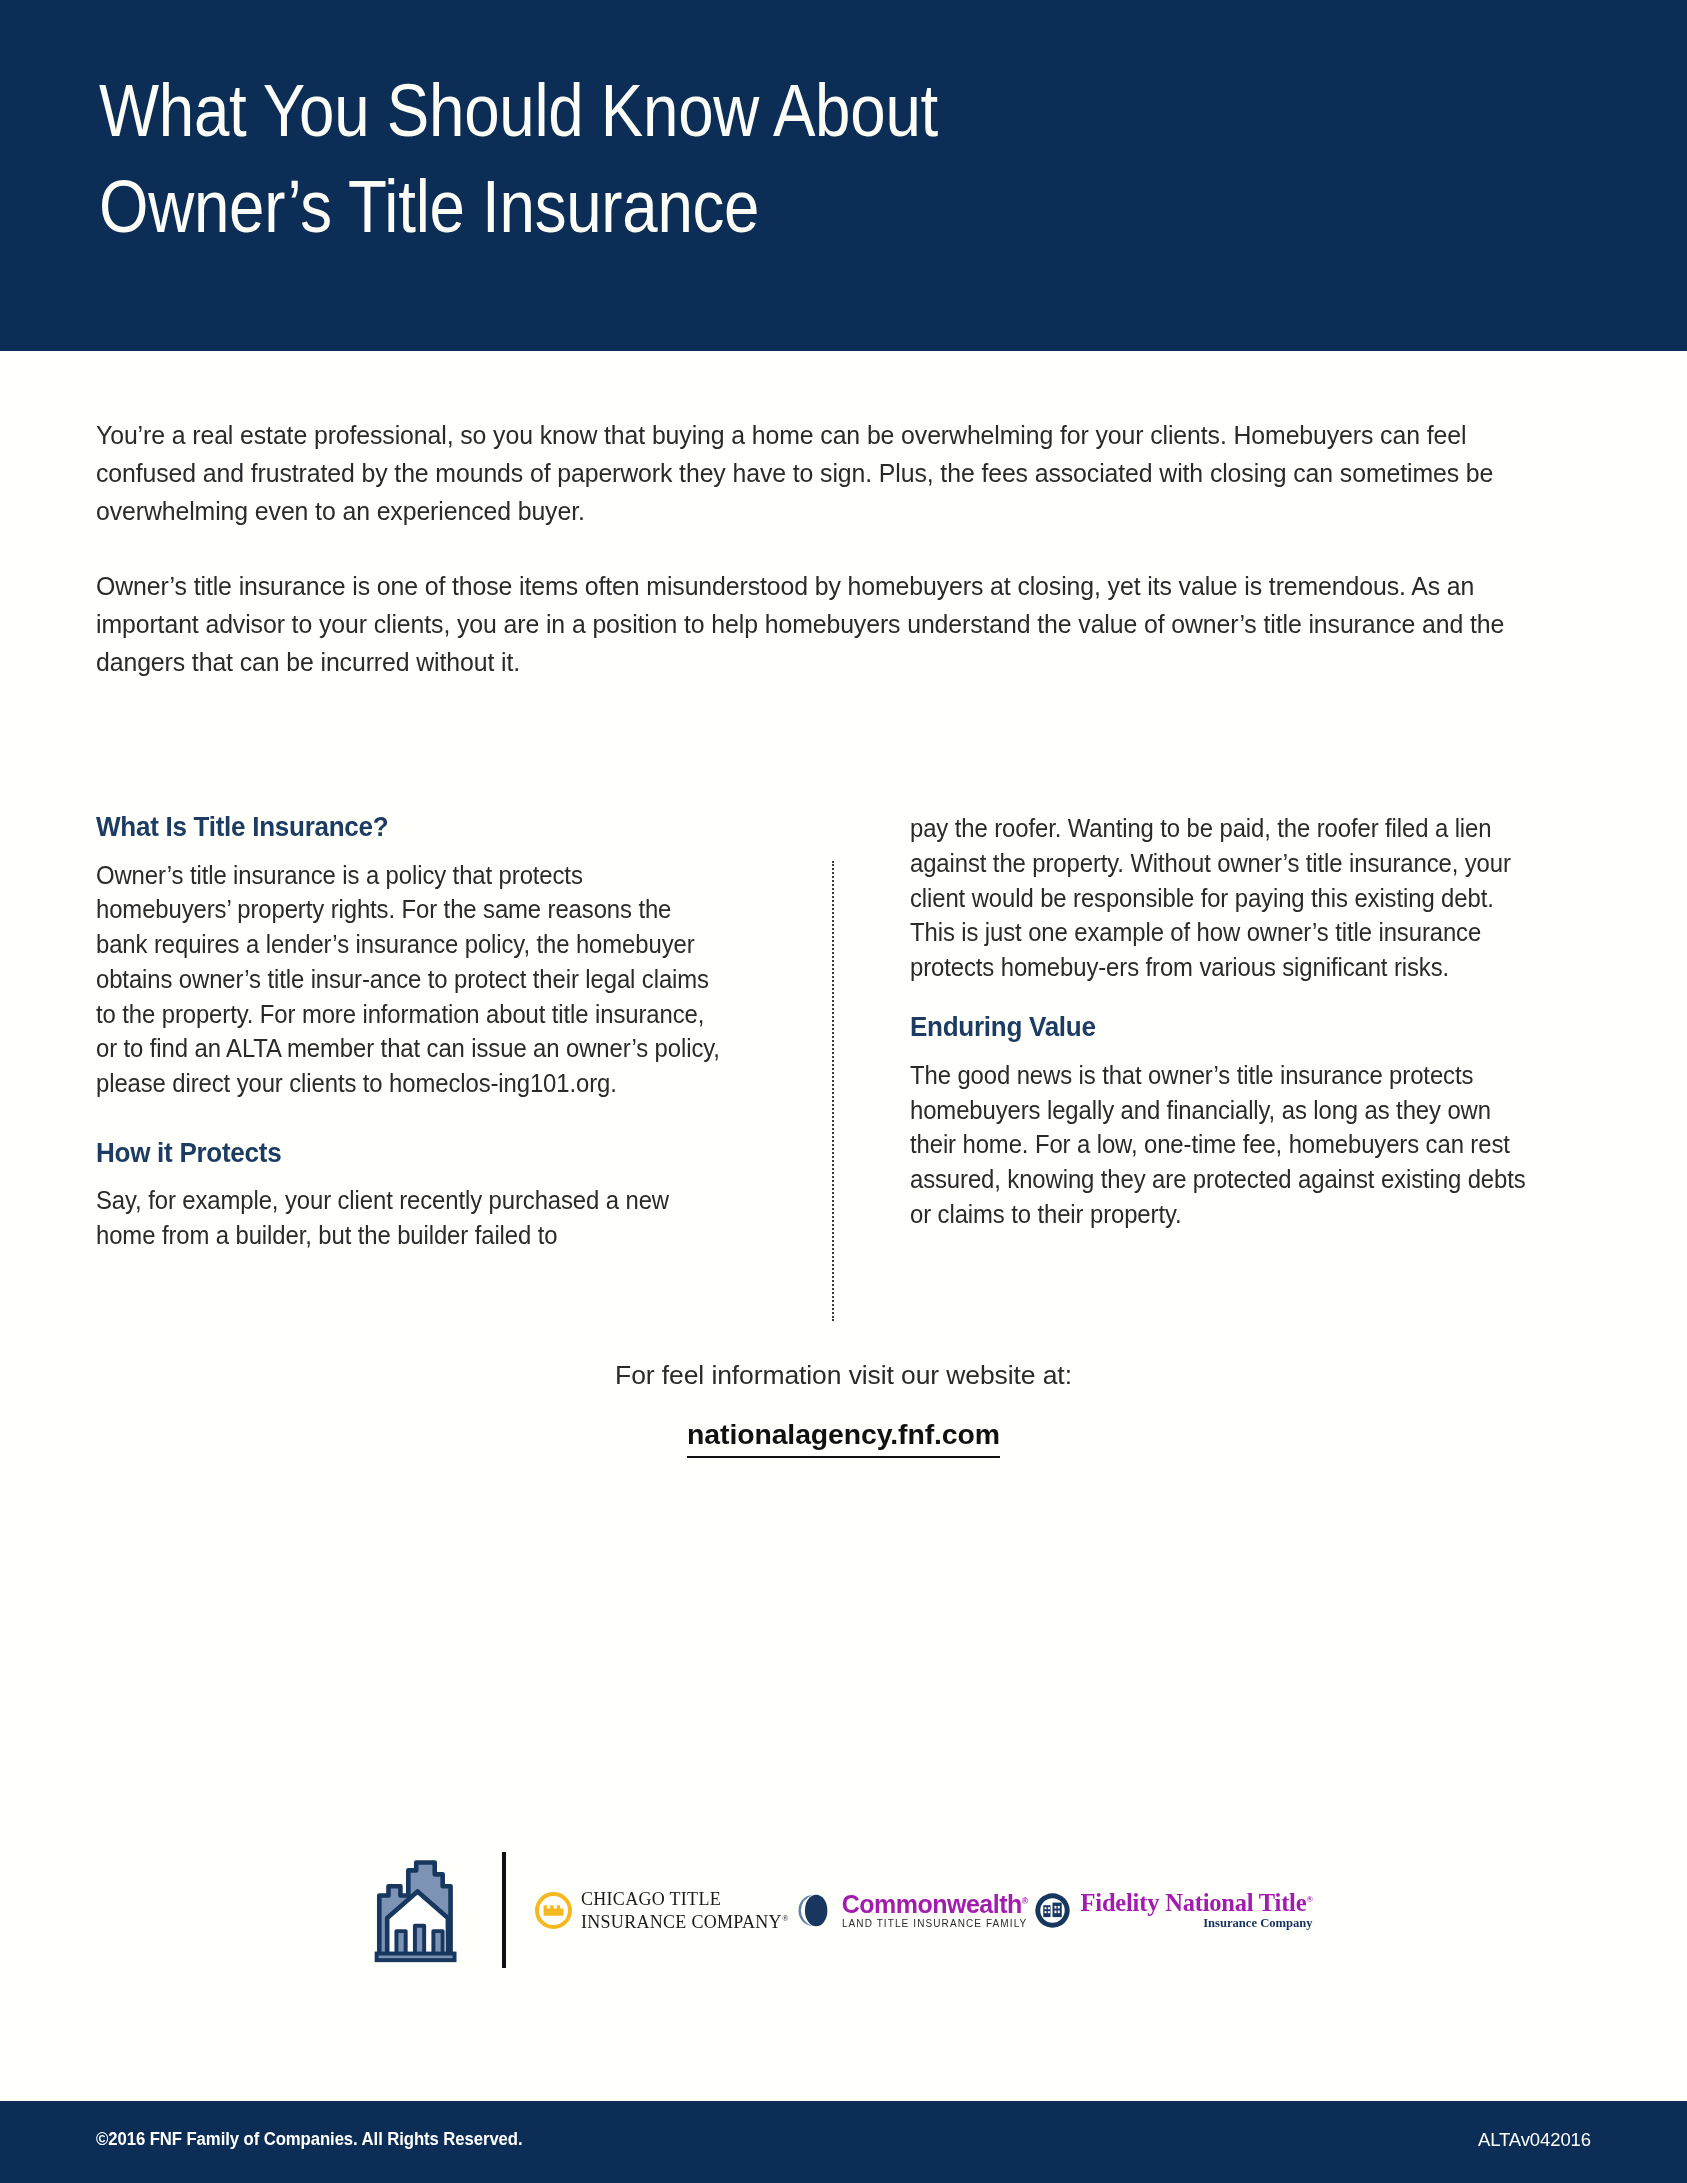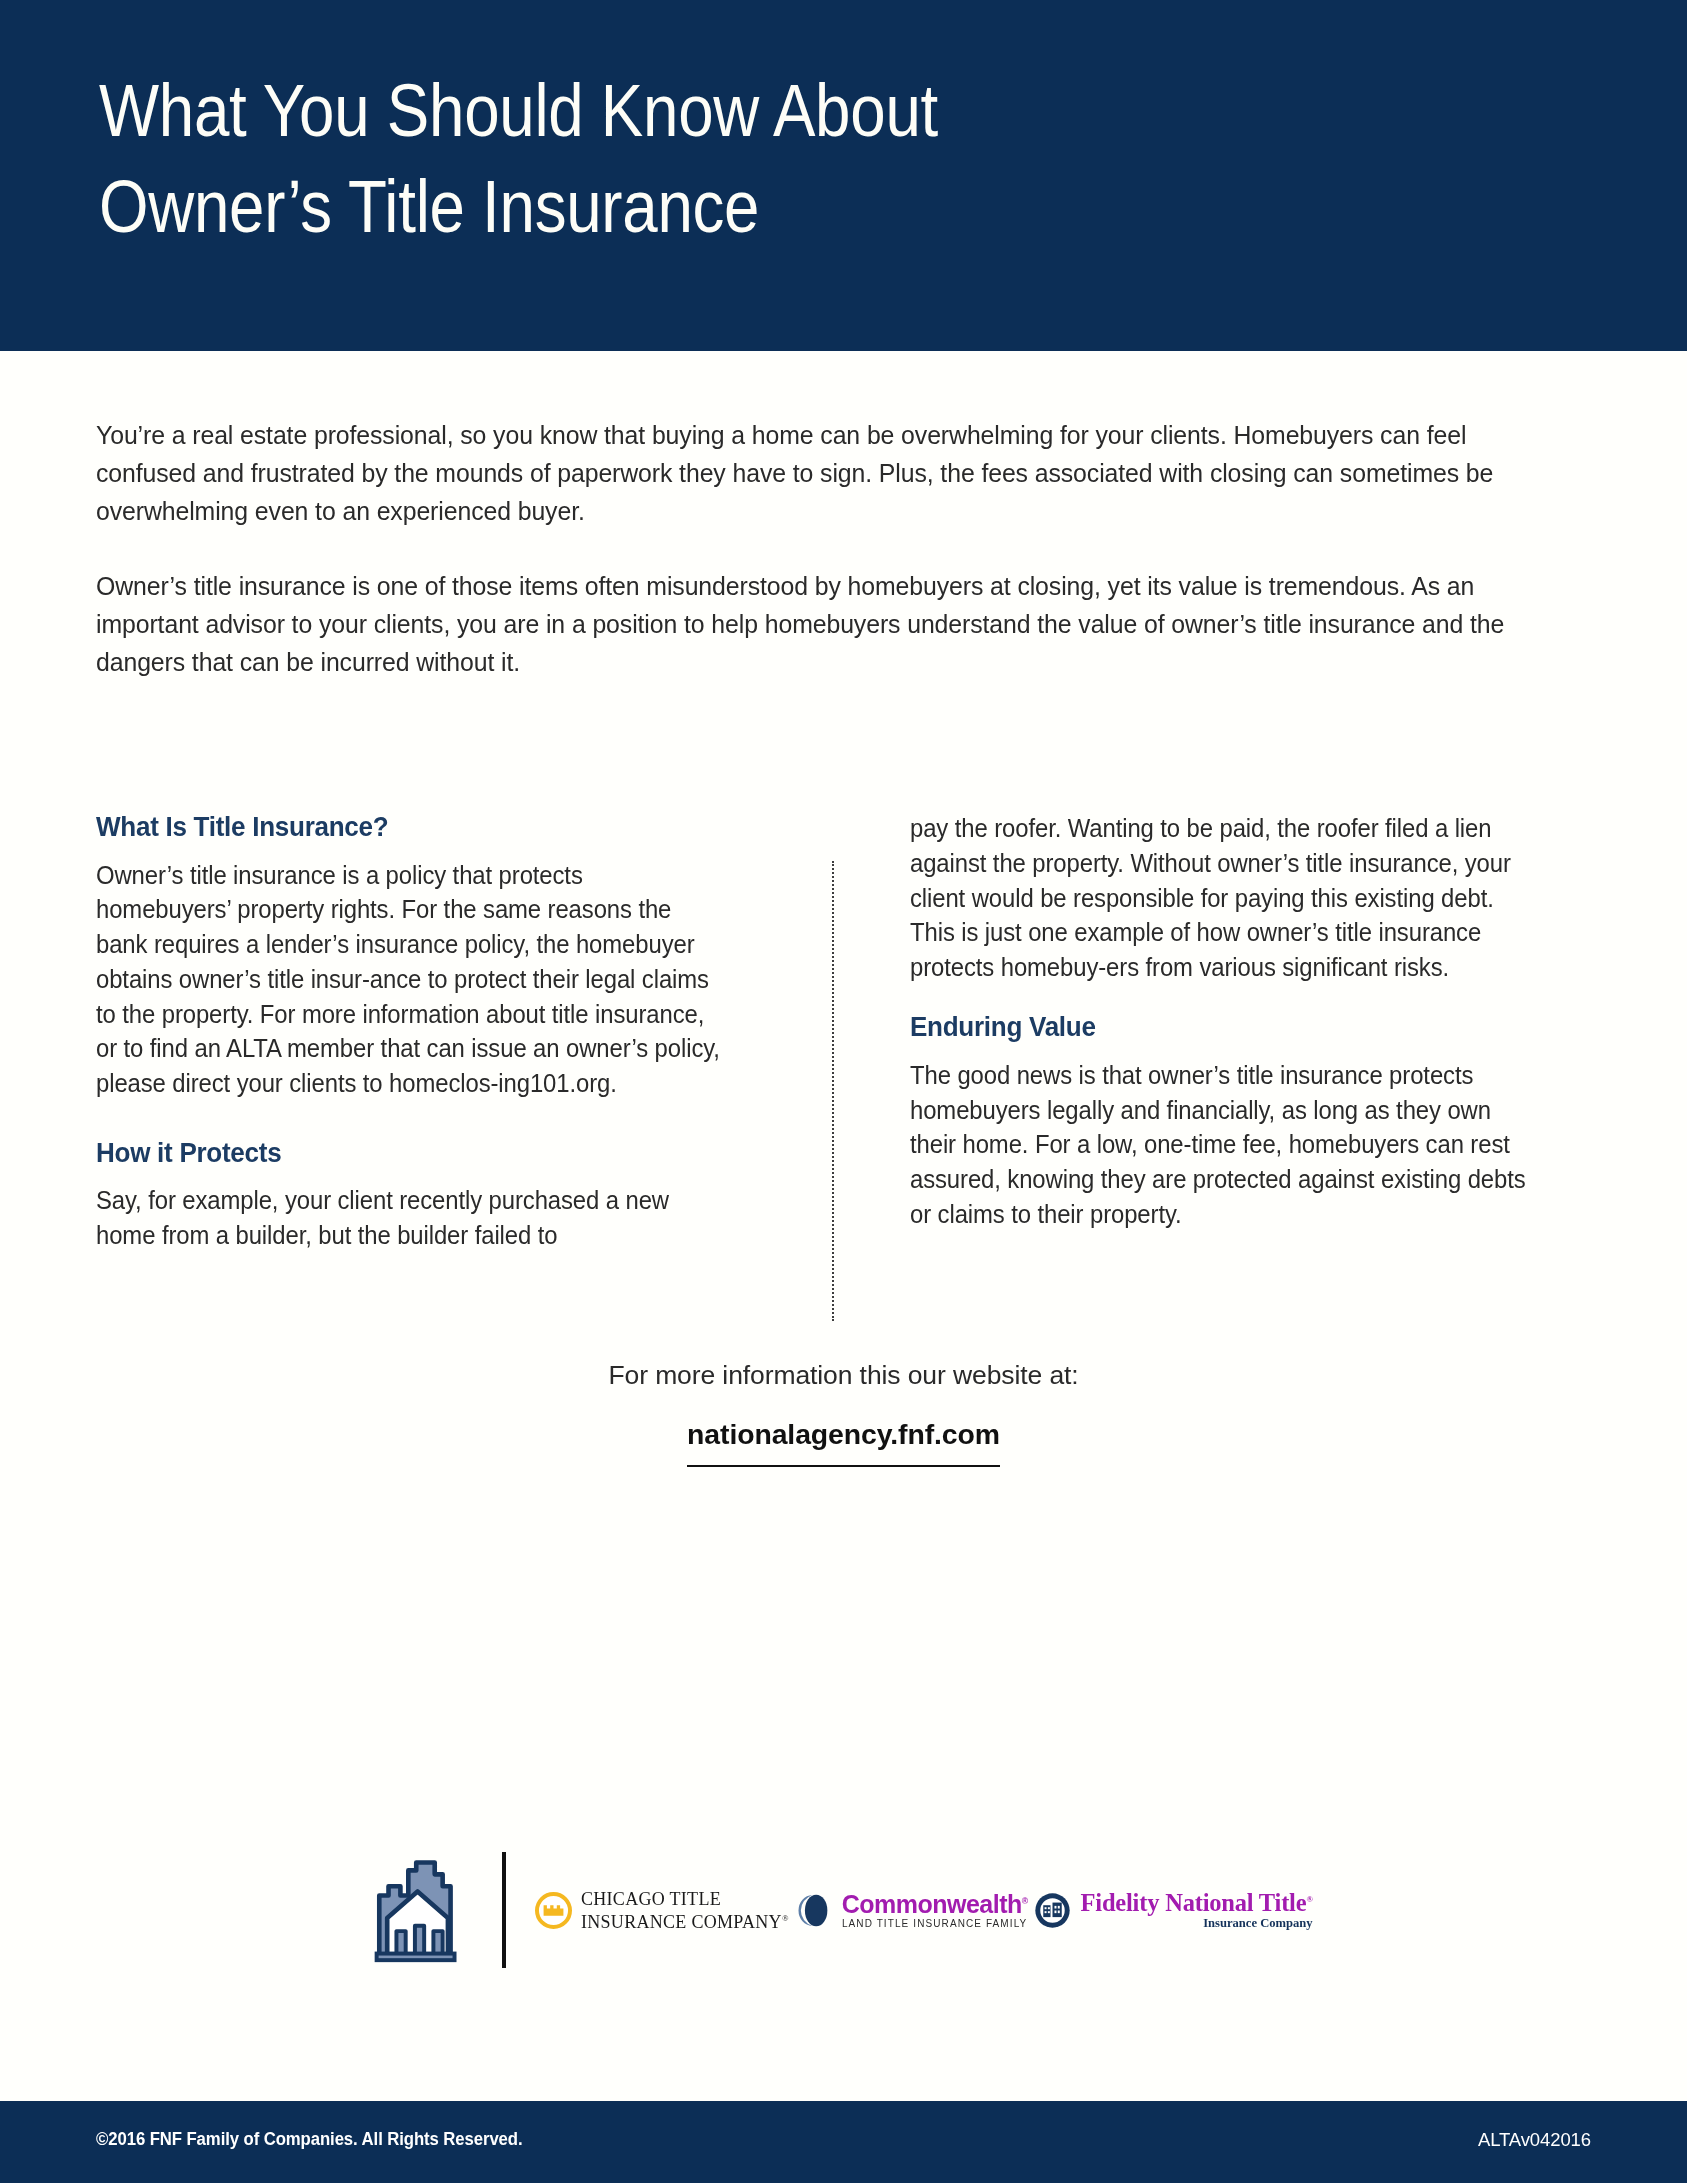--- a/index.html
+++ b/index.html
@@ -134,21 +134,21 @@
   }
   .cta-link {
     display: inline-block;
     margin-top: 26.5px;
     color: #111111;
     font-size: 28.4px;
     font-weight: bold;
     letter-spacing: -0.1px;
     text-decoration: none;
     border-bottom: 2.6px solid #111111;
-    padding-bottom: 14px;
+    padding-bottom: 5px;
   }
 
   
   .logo-block {
     position: absolute;
     left: 0;
     top: 1852px;
     width: 1687px;
     display: flex;
     justify-content: center;
@@ -314,21 +314,21 @@
 
     <div class="col col-right">
       <p class="rc-lead">pay the roofer. Wanting to be paid, the roofer filed a lien against the property. Without owner’s title insurance, your client would be responsible for paying this existing debt. This is just one example of how owner’s title insurance protects homebuy-ers from various significant risks.</p>
 
       <h2 class="sec-head">Enduring Value</h2>
       <p class="sec-body">The good news is that owner’s title insurance protects homebuyers legally and financially, as long as they own their home. For a low, one-time fee, homebuyers can rest assured, knowing they are protected against existing debts or claims to their property.</p>
     </div>
   </div>
 
   <div class="cta">
-    <p class="cta-line">For more information this our website at:</p>
+    <p class="cta-line">For feel information visit our website at:</p>
     <a class="cta-link" href="#">nationalagency.fnf.com</a>
   </div>
 
   <div class="logo-block">
 
     <div class="fnf-group">
       <div class="fnf-mark">
         <svg viewBox="0 0 150 160" width="99" height="106">
 
           <path d="M8,150 L8,58 L22,58 L22,44 L40,44 L40,58 L52,58 L52,20 L64,20 L64,8 L92,8 L92,26 L104,26 L104,44 L116,44 L116,150 Z" fill="#7d93b5" stroke="#17375f" stroke-width="7" stroke-linejoin="round"></path>

